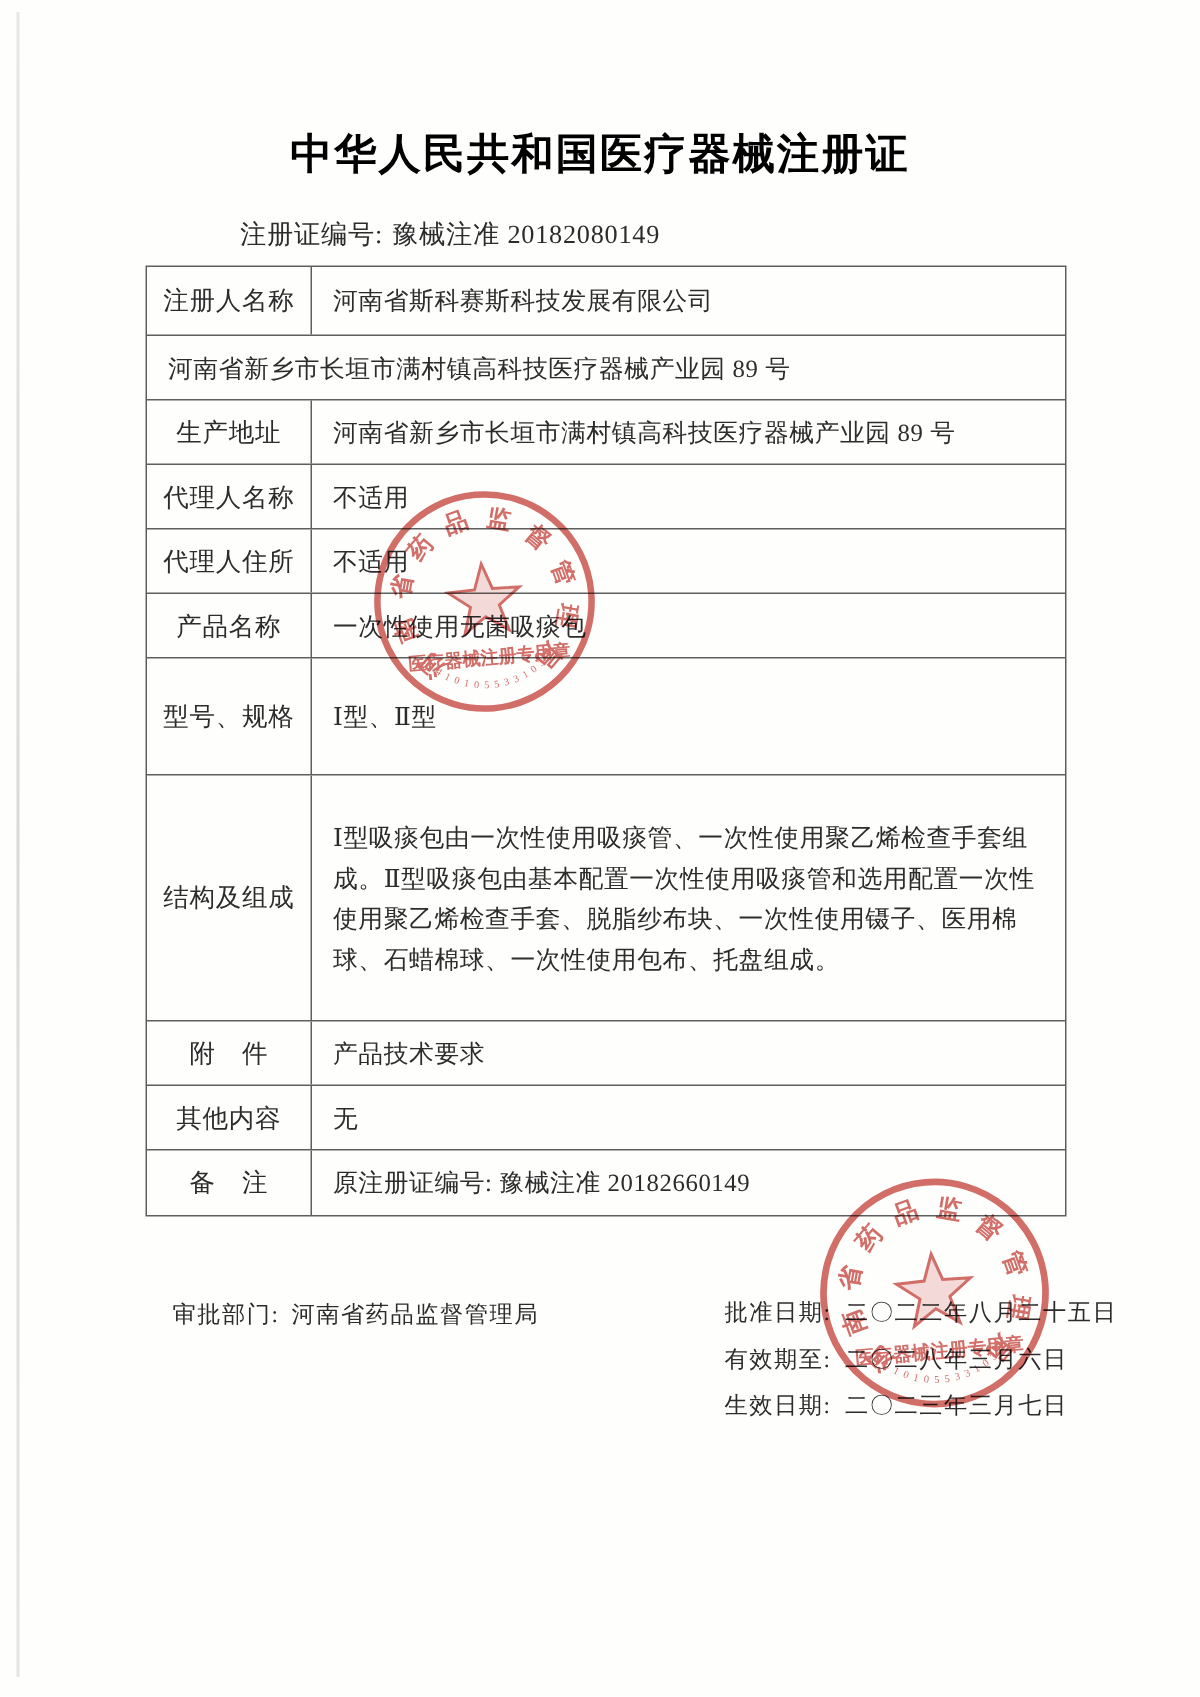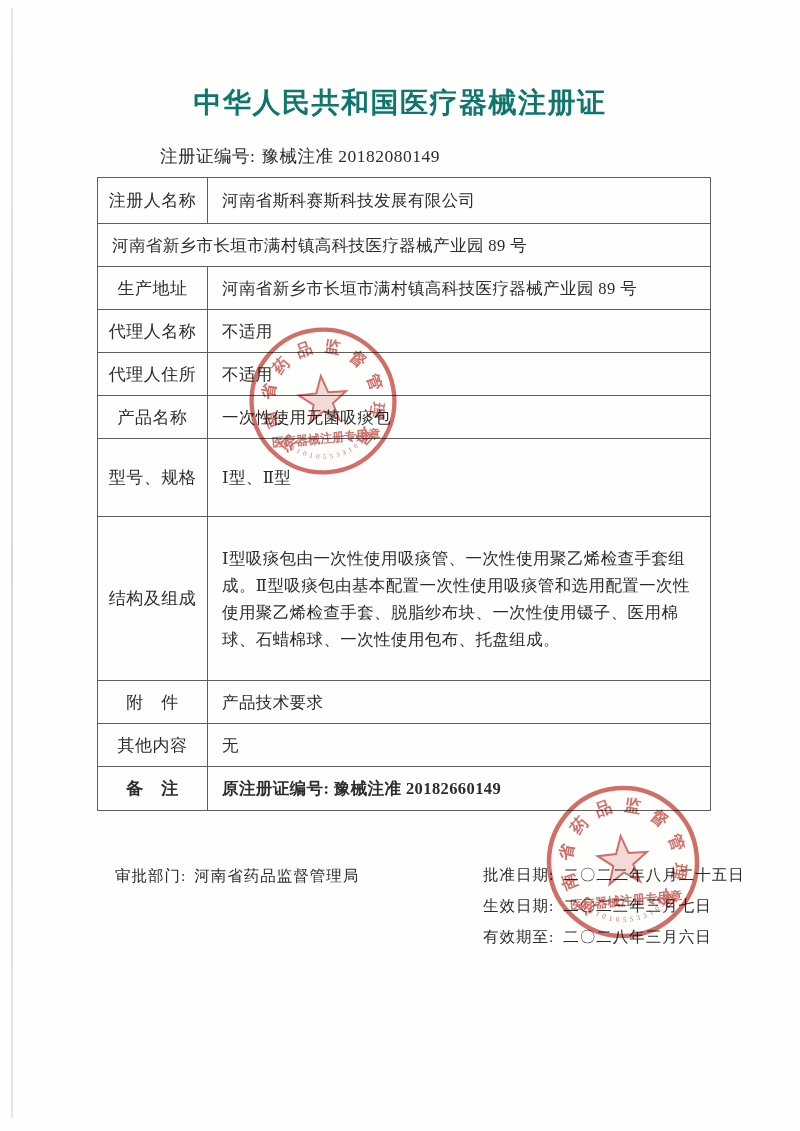--- a/index.html
+++ b/index.html
@@ -12,33 +12,33 @@
     overflow:hidden;
   }
   .page { position:absolute; inset:0; background:#fefefd; }
   .edge-line {
     position:absolute; left:11px; top:8px; width:2px; height:1110px;
     background:linear-gradient(#cfcfcf,#b5b5b5,#cccccc); opacity:.5;
   }
   .title {
     position:absolute; top:84px; left:0; width:100%;
     text-align:center; font-size:28px; font-weight:bold;
-    color:#0f766e; letter-spacing:1.5px;
+    color:#000000; letter-spacing:1.5px;
   }
   .cert-no {
     position:absolute; top:144px; left:140px;
     font-size:17.5px; color:#2c2c2c; letter-spacing:.5px;margin-left:20px;
   }
   .cert-no .v { margin-left:6px; }
   .cert-table {
     position:absolute; left:97px; top:177px; width:614px;
     border:1px solid #5e5e5e; background:transparent;
   }
   .trow { display:flex; border-bottom:1px solid #5e5e5e; height:43px; }
-  .trow:last-child { border-bottom:none;font-weight:bold; }
+  .trow:last-child { border-bottom:none; }
   .trow:nth-child(1) { height:46px; }
   .trow:nth-child(7) { height:78px; }
   .trow:nth-child(8) { height:164px; }
   .tlabel {
     width:110px; flex-shrink:0; border-right:1px solid #5e5e5e;
     display:flex; align-items:center; justify-content:center;
     font-size:17px; color:#2c2c2c; letter-spacing:.5px;
   }
   .tvalue {
     flex:1; display:flex; align-items:center;
@@ -131,27 +131,27 @@
     <span>审批部门:</span><span class="v">河南省药品监督管理局</span>
   </div>
 
   <div class="dates" id="dates">
   <div class="date-line">
     <span class="date-label">批准日期:</span>
     <span class="date-value">二〇二二年八月二十五日</span>
   </div>
 
   <div class="date-line">
+    <span class="date-label">有效期至:</span>
+    <span class="date-value">二〇二八年三月六日</span>
+  </div>
+
+  <div class="date-line">
     <span class="date-label">生效日期:</span>
     <span class="date-value">二〇二三年三月七日</span>
-  </div>
-
-  <div class="date-line">
-    <span class="date-label">有效期至:</span>
-    <span class="date-value">二〇二八年三月六日</span>
   </div>
 </div>
 
   <div class="seal seal-1" id="seal1">
       <svg viewBox="-85 -85 170 170">
         <circle r="74" fill="none" stroke="#cb544e" stroke-width="4.5"></circle>
         <path d="M0.0,-26.0 L6.2,-8.5 L24.7,-8.0 L10.0,3.2 L15.3,21.0 L0.0,10.5 L-15.3,21.0 L-10.0,3.2 L-24.7,-8.0 L-6.2,-8.5 Z" fill="#cb544e" fill-opacity="0.25" stroke="#cb544e" stroke-width="2"></path>
         <text x="-40.3" y="40.3" transform="rotate(-135.0 -40.3 40.3)" text-anchor="middle" dominant-baseline="central" font-size="16.5" font-weight="bold" fill="#cb544e">河</text>
         <text x="-55.1" y="14.8" transform="rotate(-105.0 -55.1 14.8)" text-anchor="middle" dominant-baseline="central" font-size="16.5" font-weight="bold" fill="#cb544e">南</text>
         <text x="-55.1" y="-14.8" transform="rotate(-75.0 -55.1 -14.8)" text-anchor="middle" dominant-baseline="central" font-size="16.5" font-weight="bold" fill="#cb544e">省</text>

